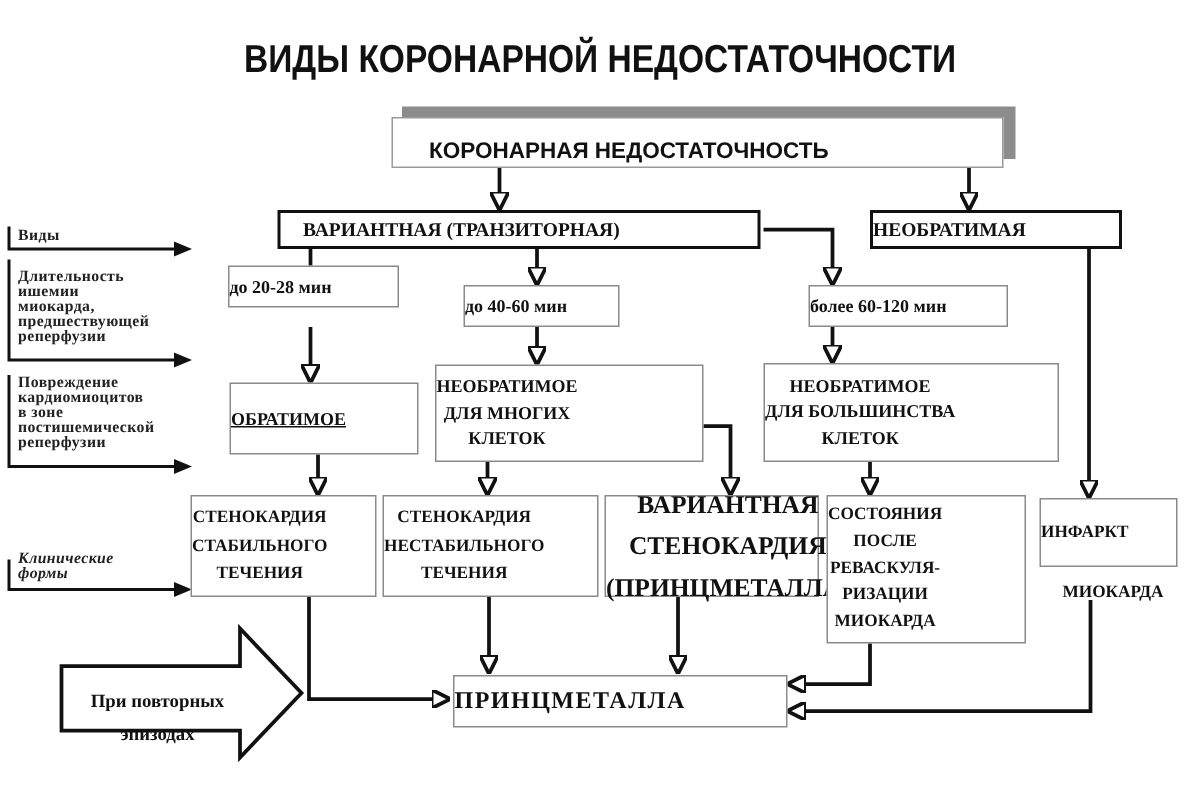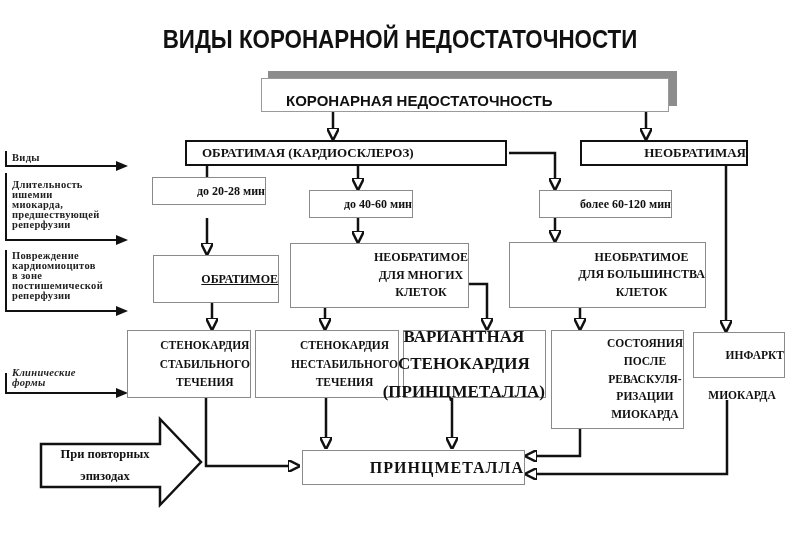--- a/index.html
+++ b/index.html
@@ -1,18 +1,18 @@
 <!DOCTYPE html>
 <html><head>
 <meta charset="utf-8">
 <style>
   html, body { margin:0; padding:0; background:#ffffff; }
   body { width:800px; height:533px; position:relative; overflow:hidden; font-family:"Liberation Serif", serif; color:#111; }
   .title { position:absolute; left:0; top:24px; width:800px; text-align:center; font-family:"Liberation Sans", sans-serif; font-weight:bold; font-size:26px; letter-spacing:0px; transform:scaleX(0.86); transform-origin:center; }
-  .box { position:absolute; background:#fff; border:1px solid #8a8a8a; box-sizing:border-box; display:flex; align-items:center; justify-content:flex-end; text-align:center; font-weight:bold; font-size:12px; line-height:1.35; }
+  .box { position:absolute; background:#fff; border:1px solid #8a8a8a; box-sizing:border-box; display:flex; align-items:center; justify-content:flex-start; text-align:center; font-weight:bold; font-size:12px; line-height:1.35; }
   .box.thick { border:2px solid #111; }
   .shadow { position:absolute; background:#8c8c8c; }
   .main-box { font-family:"Liberation Sans", sans-serif; font-size:15px; justify-content:flex-start; padding-left:24px; border:1px solid #9a9a9a;align-items:flex-end; }
   .label { position:absolute; font-size:10.5px; line-height:10px; font-weight:bold; color:#222; letter-spacing:0.3px; }
   .arrow-text { position:absolute; font-weight:bold; font-size:12.5px; text-align:center; line-height:22px; }
   svg.lines { position:absolute; left:0; top:0; }
   .multi { white-space:pre-line; }
 </style>
 </head>
 <body>
@@ -66,21 +66,21 @@
 
   <path d="M41,444 L160,444 L160,419 L201,462 L160,505 L160,487 L41,487 z" fill="#fff" stroke="#111" stroke-width="2.5"></path>
 </svg>
 
 <div class="shadow" style="left:268px;top:71px;width:409px;height:35px;"></div>
 <div class="box main-box" style="left:261px;top:78px;width:408px;height:34px;">
   <span>КОРОНАРНАЯ НЕДОСТАТОЧНОСТЬ</span>
 </div>
 
 <div class="box thick" style="left:185px;top:140px;width:322px;height:26px;font-size:13px;justify-content:flex-start;padding-left:15px;">
-  <span>ОБРАТИМАЯ (КАРДИОСКЛЕРОЗ)</span>
+  <span>ВАРИАНТНАЯ (ТРАНЗИТОРНАЯ)</span>
 </div>
 <div class="box thick" style="left:580px;top:140px;width:168px;height:26px;font-size:13px;">
   <span>НЕОБРАТИМАЯ</span>
 </div>
 
 <div class="box" style="left:152px;top:177px;width:114px;height:28px;">
   <span>до 20-28 мин</span>
 </div>
 <div class="box" style="left:309px;top:190px;width:104px;height:28px;">
   <span>до 40-60 мин</span>
@@ -127,21 +127,21 @@
 </div>
 <div class="box" style="left:693px;top:332px;width:92px;height:46px;align-items:flex-start;padding-top:15px;font-size:11.5px;">
   <span>ИНФАРКТ</span>
 </div>
 <div style="position:absolute;left:696px;top:389px;width:92px;text-align:center;font-weight:bold;font-size:11.5px;">МИОКАРДА</div>
 
 <div class="box" style="left:302px;top:450px;width:223px;height:35px;font-size:16px;letter-spacing:1px;">
   <span>ПРИНЦМЕТАЛЛА</span>
 </div>
 
-<div class="arrow-text multi" style="left:45px;top:443px;width:120px;">При повторных
+<div class="arrow-text multi" style="left:45px;top:456px;width:120px;">При повторных
 эпизодах</div>
 
 <div class="label multi" style="left:12px;top:153px;">Виды</div>
 <div class="label multi" style="left:12px;top:180px;">Длительность
 ишемии
 миокарда,
 предшествующей
 реперфузии</div>
 <div class="label multi" style="left:12px;top:251px;font-family:Liberation Serif, serif;">Повреждение
 кардиомиоцитов

